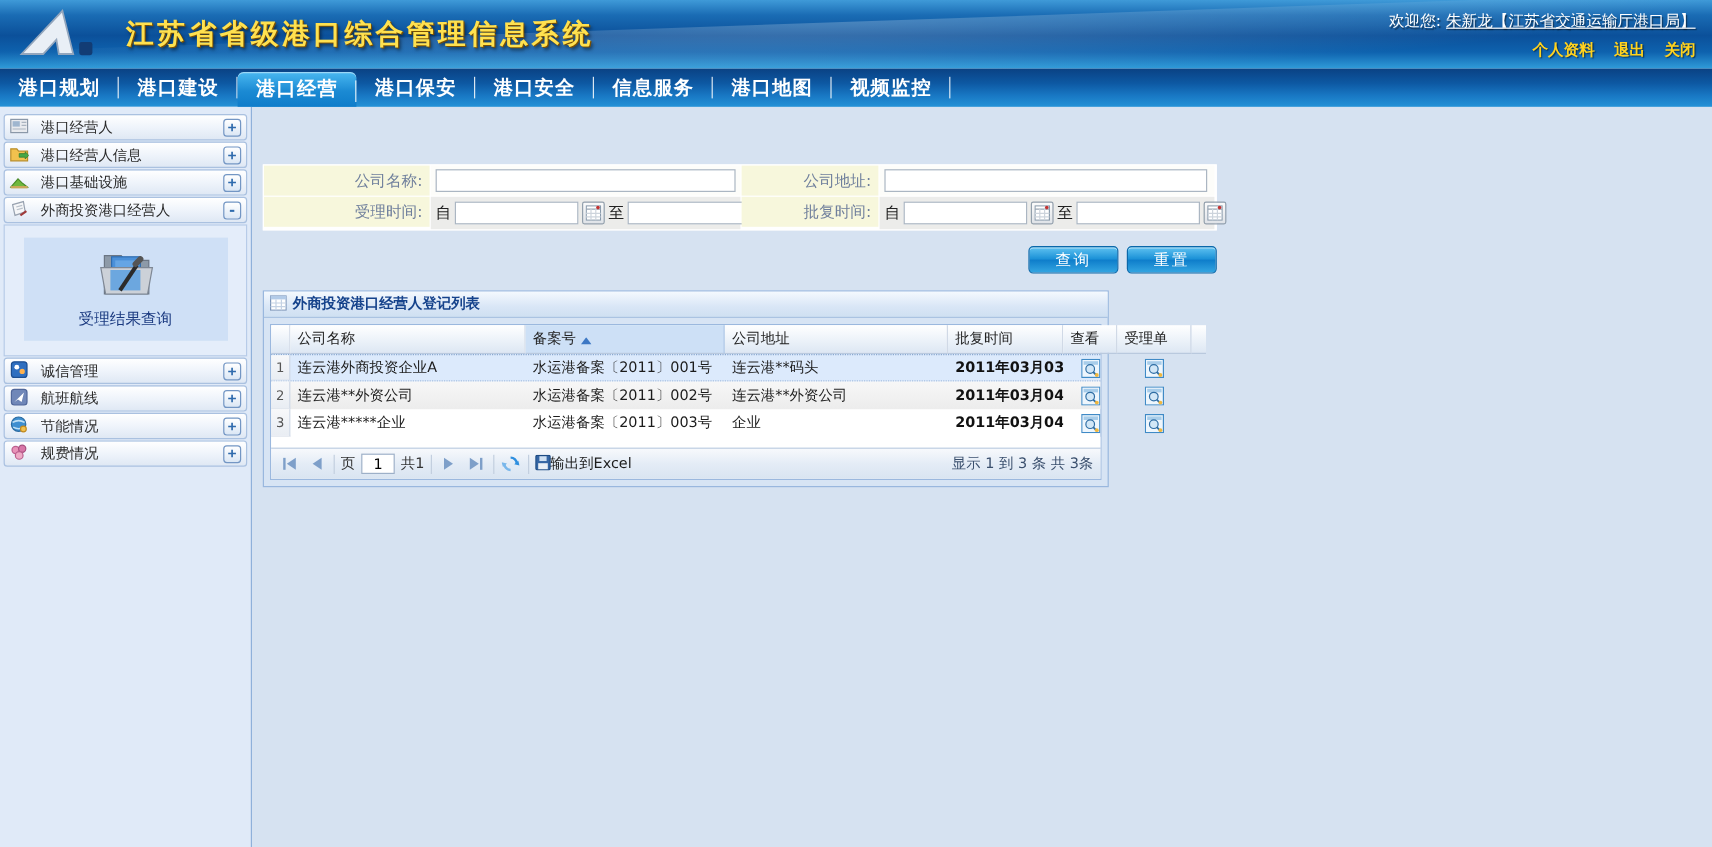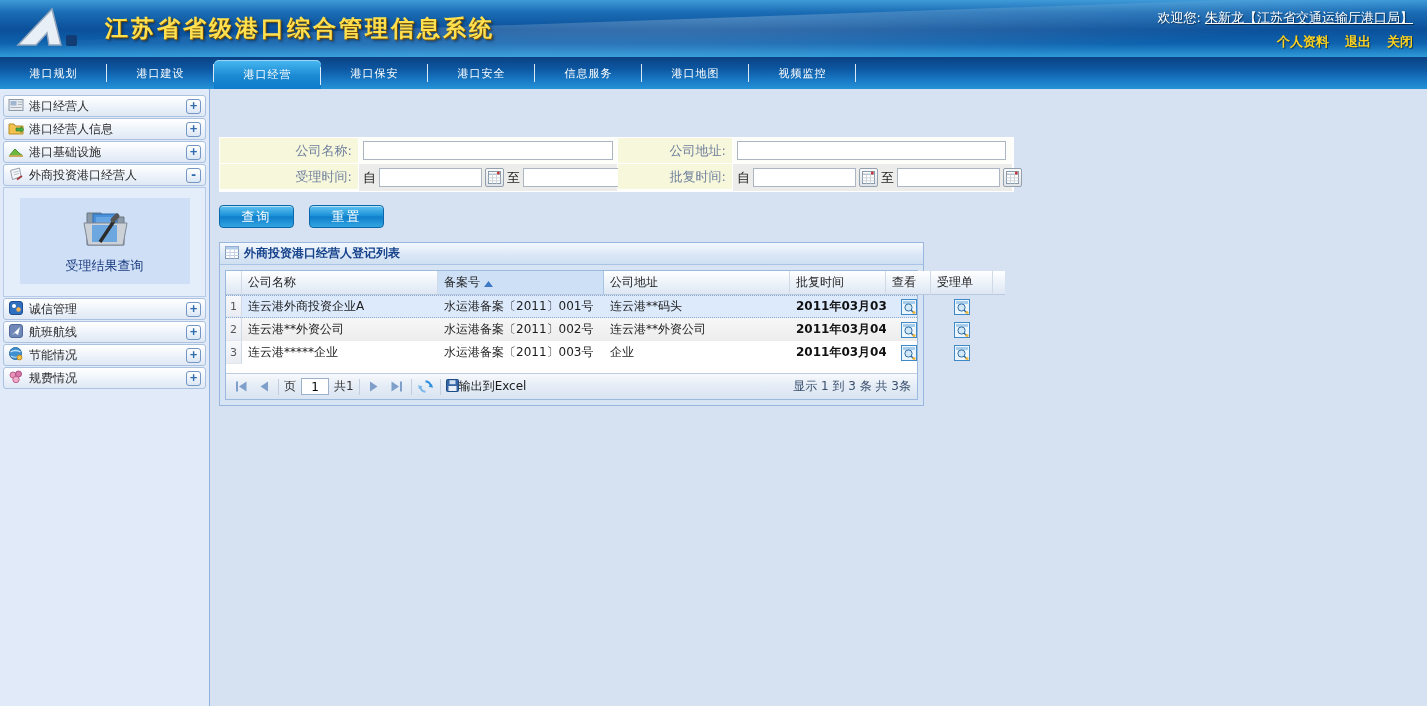--- a/index.html
+++ b/index.html
@@ -38,22 +38,22 @@
     color:#ffd21e; font-size:13px; font-weight:bold; text-shadow:1px 1px 1px rgba(0,0,0,.5);
   }
   .hdr-links span { cursor:pointer; }
 
   
   .nav {
     height:32px; display:flex; align-items:stretch;
     background:linear-gradient(180deg,#0a4183 0%,#0d58a2 38%,#1877c3 70%,#2492d7 100%);
   }
   .tab {
-    width:107px; display:flex; align-items:center; justify-content:center;
-    color:#fff; font-size:11px; font-weight:normal; position:relative; cursor:pointer;
+    width:99px; display:flex; align-items:center; justify-content:center;
+    color:#fff; font-size:16px; font-weight:bold; position:relative; cursor:pointer;
     letter-spacing:1px;
   }
   .tab::after {
     content:""; position:absolute; right:0; top:7px; height:18px; width:1px;
     background:rgba(255,255,255,.85);
   }
   .tab.active {
     background:linear-gradient(180deg,#49b8f1 0%,#1b8ad3 55%,#0e7cca 100%);
     border-radius:5px 5px 0 0; margin-top:3px;
     box-shadow:inset 0 1px 0 rgba(255,255,255,.45);
@@ -61,21 +61,21 @@
 
   
   .bodyrow { display:flex; height:617px; }
 
   
   .side {
     width:210px; background:#e0eaf8; border-right:1px solid #8fb0da;
     padding:6px 3px 0 3px; flex:none;
   }
   .side-item {
-    height:22px; margin-bottom:1px; display:flex; align-items:center; gap:5px;
+    height:22px; margin-bottom:1px; display:flex; align-items:center; gap:10px;
     padding:4px 4px; cursor:pointer;
     background:linear-gradient(180deg,#ffffff 0%,#eff4fb 50%,#dfe8f4 100%);
     border:1px solid #aac1e0; border-radius:3px; color:#2b2b2b;
   }
   .side-item .lbl { white-space:nowrap; }
   .toggle {
     margin-left:auto; width:15px; height:15px; flex:none;
     border:1px solid #7396c4; border-radius:3px;
     background:linear-gradient(180deg,#ffffff,#dbe7f5);
     color:#2f6bad; font-size:12px; line-height:13px; text-align:center;
@@ -115,21 +115,21 @@
   .txt.date { width:103px; }
   .fromto { color:#222; font-size:13px; }
   .calbtn {
     width:19px; height:19px; flex:none; cursor:pointer;
     border:1px solid #93a0ad; border-radius:2px;
     background:linear-gradient(180deg,#fbfbfb,#dfe3e8);
     display:flex; align-items:center; justify-content:center; padding:0;
   }
 
   
-  .btnrow { width:795px; margin-top:13px; display:flex; justify-content:flex-start; gap:15px; }
+  .btnrow { width:795px; margin-top:13px; display:flex; justify-content:flex-end; gap:7px; }
   .btn {
     width:75px; height:23px; border:1px solid #0a68aa; border-radius:4px;
     background:linear-gradient(180deg,#5fc2f1 0%,#1d93d8 45%,#0f7ecb 52%,#33a5e1 100%);
     color:#fff; font-size:13px; cursor:pointer; font-family:inherit;
     box-shadow:inset 0 1px 0 rgba(255,255,255,.55); letter-spacing:2px;
   }
 
   
   .panel { width:705px; margin-top:14px; border:1px solid #99b7de; background:#d7e4f4; }
   .panel-title {

